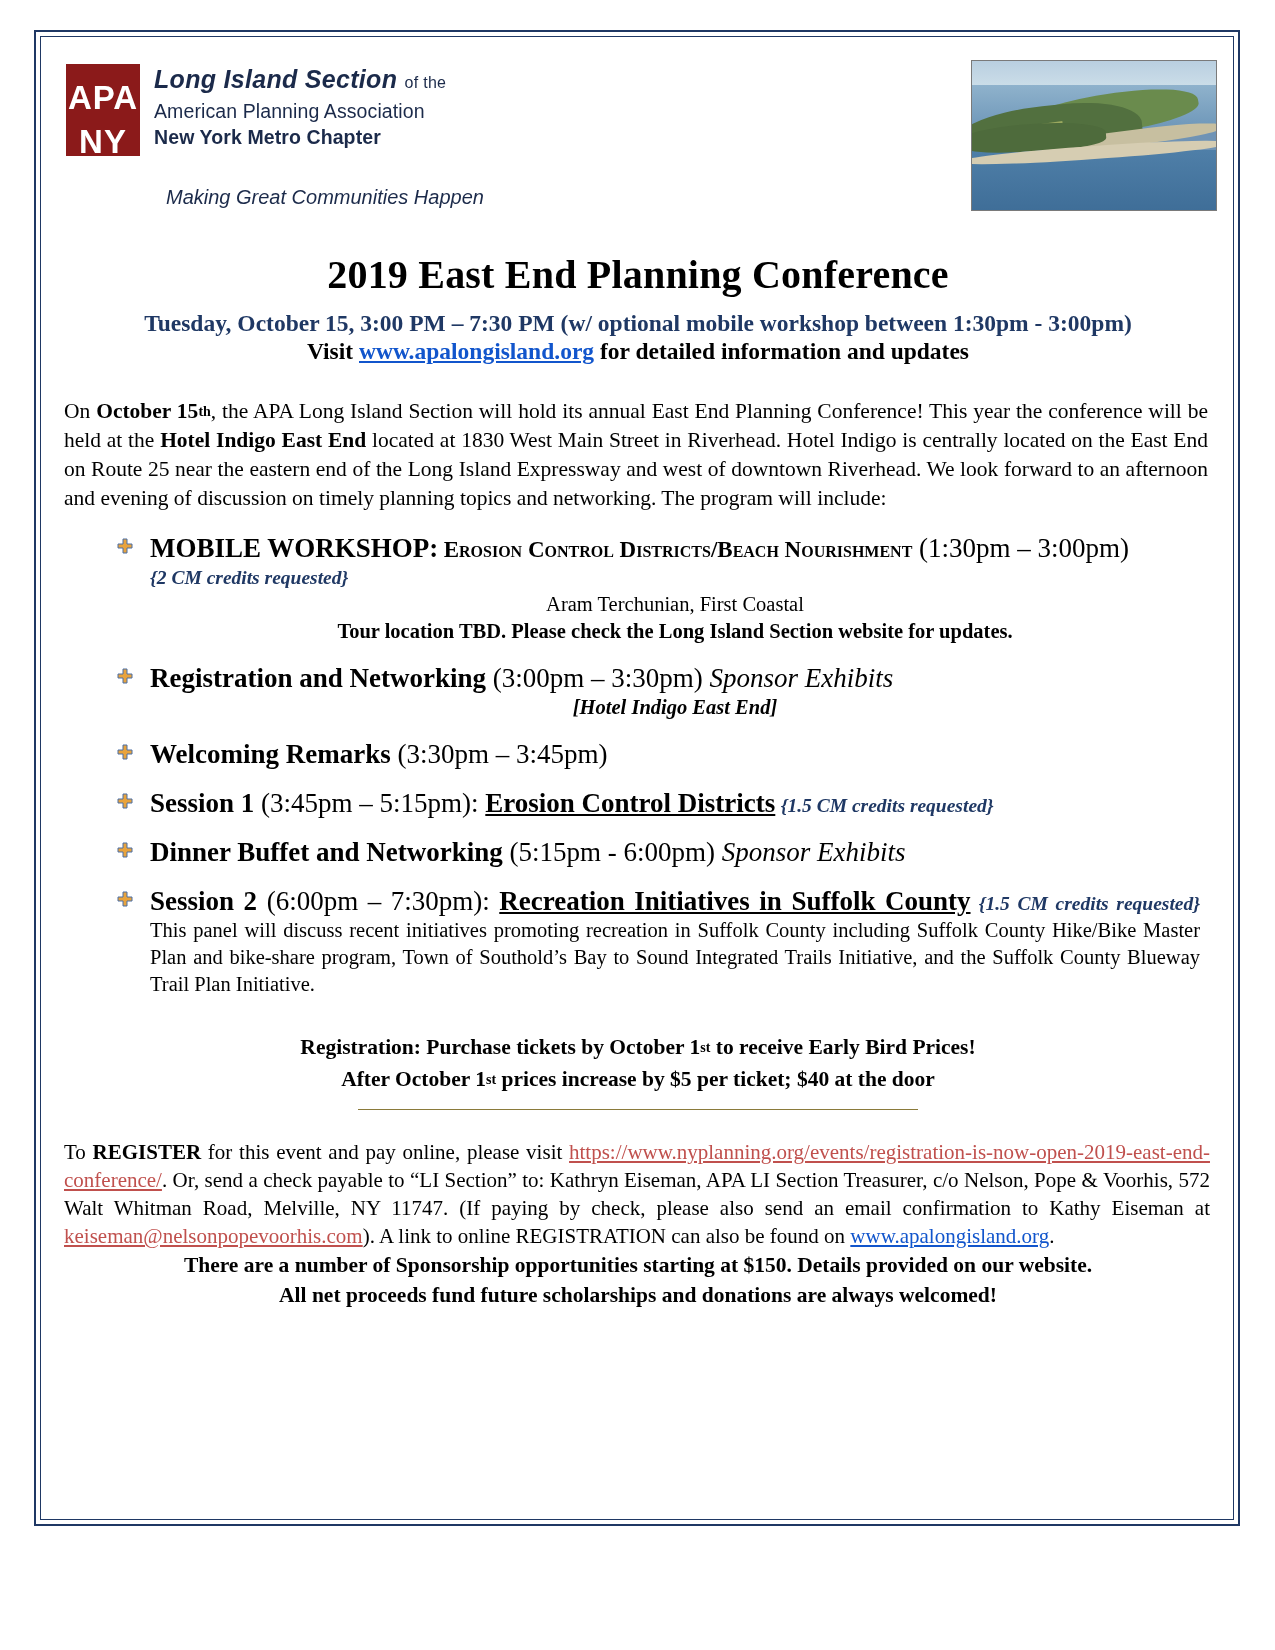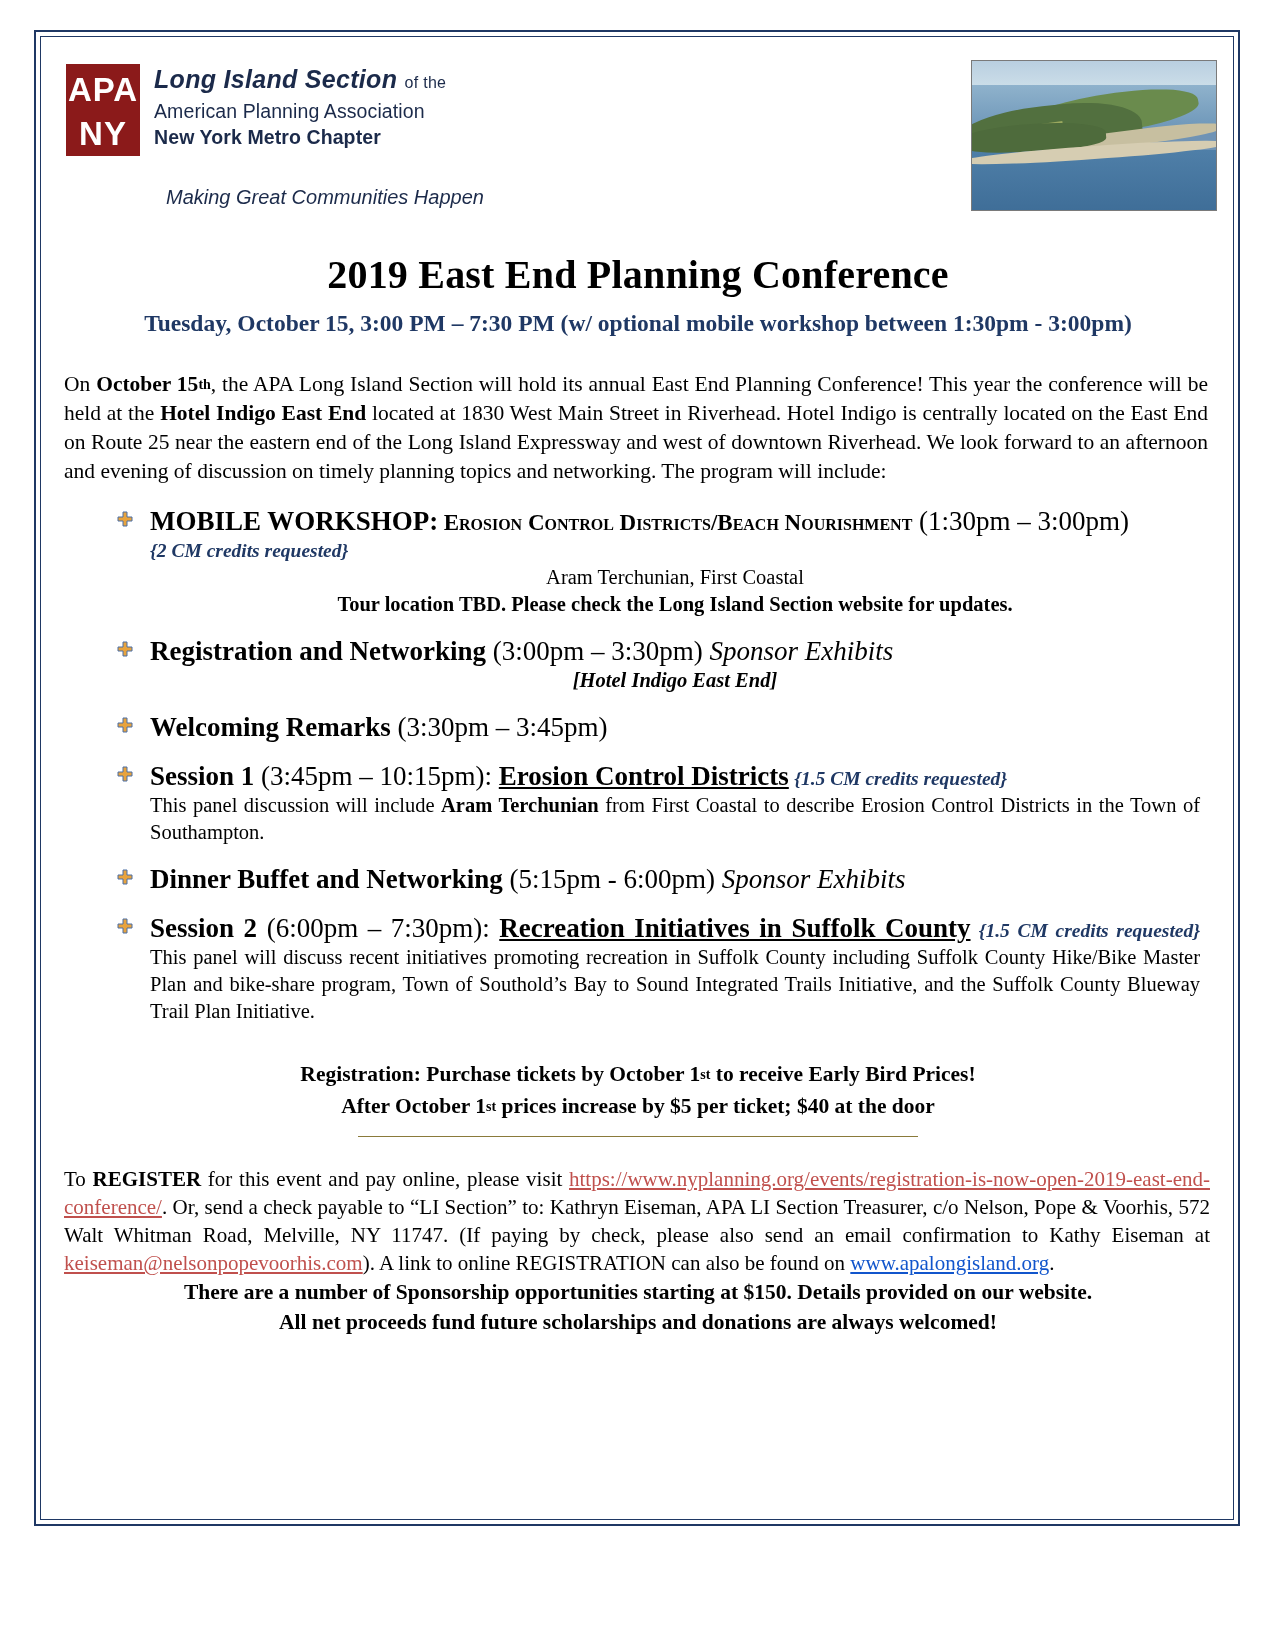--- a/index.html
+++ b/index.html
@@ -63,21 +63,21 @@
     width: 74px;
     height: 92px;
     background: #8b1a1a;
     color: #ffffff;
     font-family: "Liberation Sans", sans-serif;
     font-weight: bold;
     font-size: 33px;
     line-height: 44px;
     text-align: center;
     letter-spacing: 1px;
-    padding-top: 4px;
+    padding-top: 12px;
     box-sizing: border-box;
   }
   .logo-text {
     margin-left: 14px;
     font-family: "Liberation Sans", sans-serif;
     color: #1b2a4a;
   }
   .lt-1 {
     font-size: 25px;
     font-weight: bold;
@@ -330,20 +330,21 @@
         <div class="spit"></div>
         <div class="water-bot"></div>
         <div class="green-bottom"></div>
         <div class="beach"></div>
       </div>
     </div>
 
     <div class="title-block">
       <h1 class="main-title">2019 East End Planning Conference</h1>
       <div class="subtitle">Tuesday, October 15, 3:00 PM – 7:30 PM (w/ optional mobile workshop between 1:30pm - 3:00pm)</div>
+      <div class="subtitle-2"><span>Visit </span><a href="#">www.apalongisland.org</a><span> for detailed information and updates</span></div>
     </div>
 
     <div class="intro"><span>On </span><b>October 15</b><b class="sm">th</b><span>, the APA Long Island Section will hold its annual East End Planning Conference!   This year the conference will be held at the </span><b>Hotel Indigo East End</b><span> located at 1830 West Main Street in Riverhead.  Hotel Indigo is centrally located on the East End on Route 25 near the eastern end of the Long Island Expressway and west of downtown Riverhead.  We look forward to an afternoon and evening of discussion on timely planning topics and networking. The program will include:</span></div>
 
     <div class="agenda">
 
       <div class="agenda-item">
         <span class="bullet">
           <svg width="18" height="18" viewBox="0 0 18 18">
               <path d="M7 1 h4 v5 h5 v4 h-5 v5 h-4 v-5 h-5 v-4 h5 z" fill="#e8a33d" stroke="#4a6fa5" stroke-width="1"></path>
@@ -381,23 +382,22 @@
         </div>
       </div>
 
       <div class="agenda-item">
         <span class="bullet">
           <svg width="18" height="18" viewBox="0 0 18 18">
               <path d="M7 1 h4 v5 h5 v4 h-5 v5 h-4 v-5 h-5 v-4 h5 z" fill="#e8a33d" stroke="#4a6fa5" stroke-width="1"></path>
             </svg>
         </span>
         <div>
-          <span class="ai-head">Session 1</span><span class="ai-head nrm"> (3:45pm – 10:15pm): </span><span class="ai-head underline">Erosion Control Districts</span> <span class="blue-ital">{1.5 CM credits requested}</span>
-        </div>
-        <div class="body-line justify"><span>This panel discussion will include </span><b>Aram Terchunian</b><span> from First Coastal to describe Erosion Control Districts in the Town of Southampton.</span></div>
+          <span class="ai-head">Session 1</span><span class="ai-head nrm"> (3:45pm – 5:15pm): </span><span class="ai-head underline">Erosion Control Districts</span> <span class="blue-ital">{1.5 CM credits requested}</span>
+        </div>
       </div>
 
       <div class="agenda-item">
         <span class="bullet">
           <svg width="18" height="18" viewBox="0 0 18 18">
               <path d="M7 1 h4 v5 h5 v4 h-5 v5 h-4 v-5 h-5 v-4 h5 z" fill="#e8a33d" stroke="#4a6fa5" stroke-width="1"></path>
             </svg>
         </span>
         <div>
           <span class="ai-head">Dinner Buffet and Networking</span><span class="ai-head nrm"> (5:15pm - 6:00pm) </span><span class="ai-head nrm ital">Sponsor Exhibits</span>

